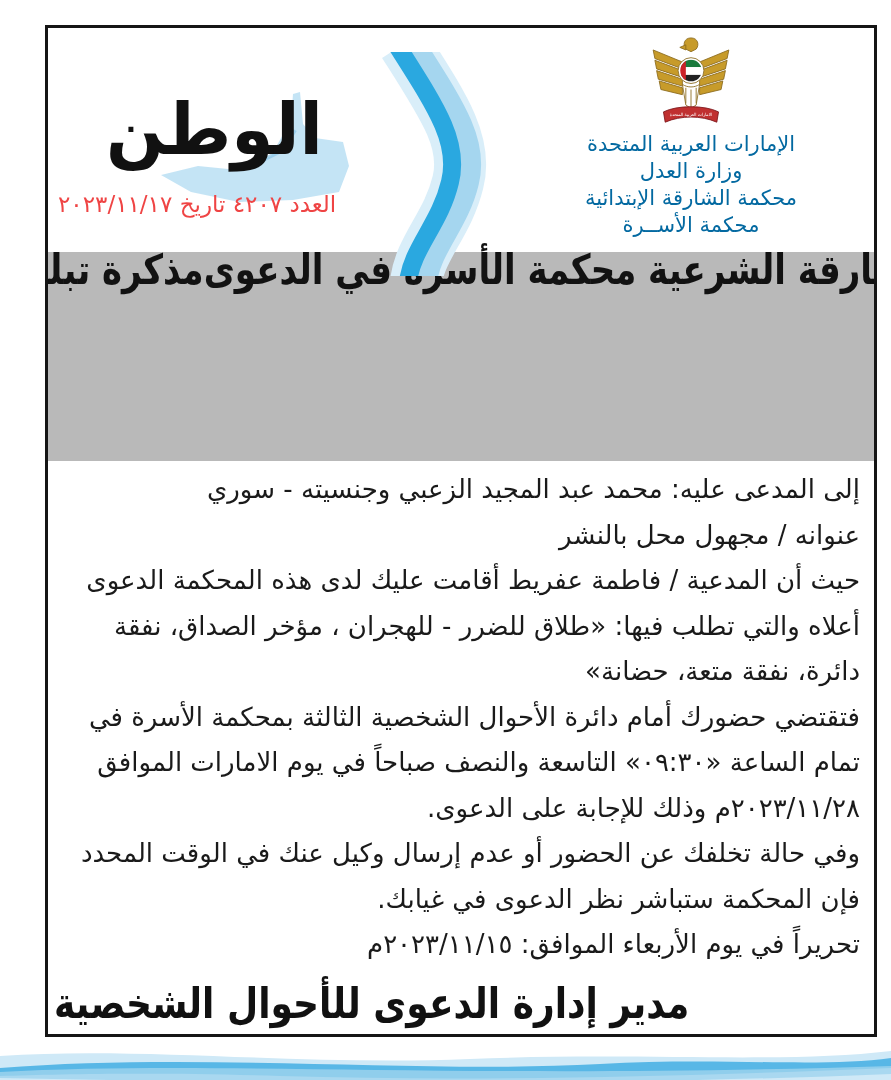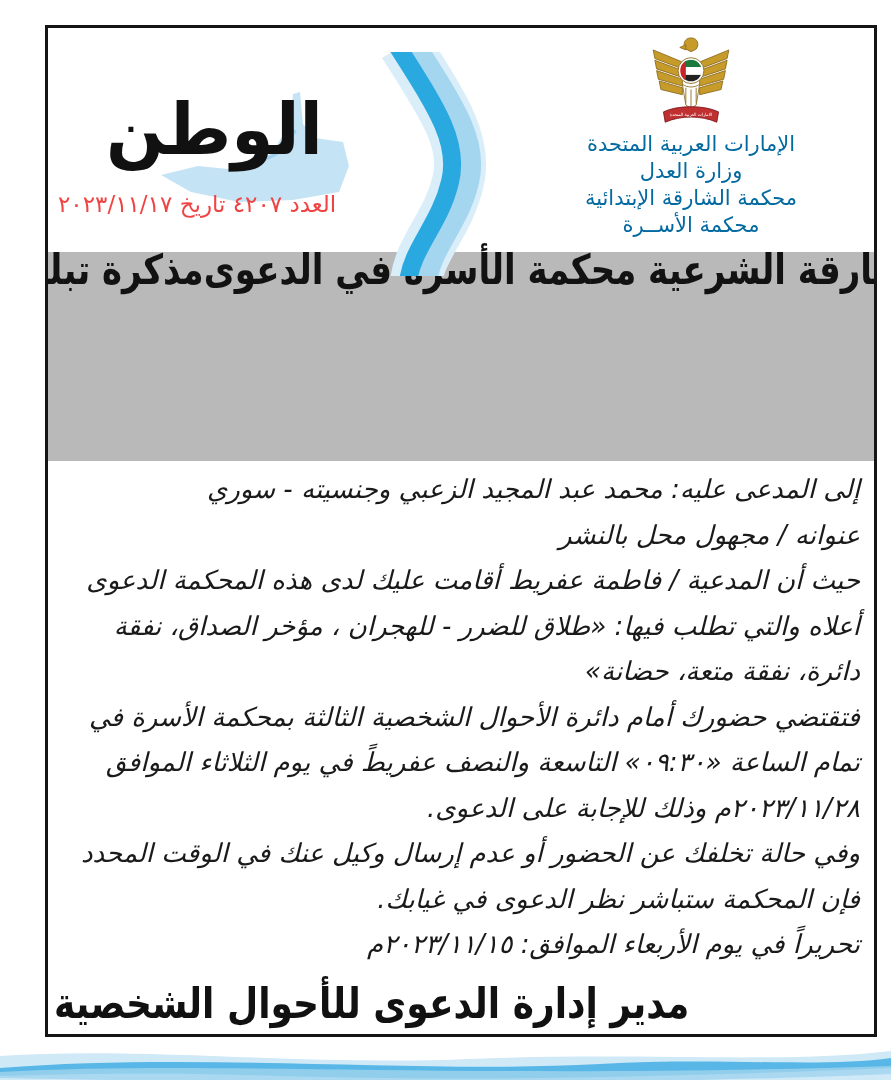--- a/index.html
+++ b/index.html
@@ -19,21 +19,21 @@
   .court .emblem{display:block;margin:0 auto;}
   .court-line{font-size:21px;line-height:27px;color:#0369a1;}
   
   .banner{position:relative;width:100%;height:209px;background:#b9b9b9;
           display:flex;flex-direction:row;justify-content:center;}
   .banner-line{text-align:center;font-size:34px;font-weight:bold;color:#121212;
                line-height:66px;transform:scaleY(1.22);letter-spacing:-1px;white-space:nowrap;}
   
   .notice-body{position:relative;width:100%;height:509px;padding-top:6px;box-sizing:border-box;}
   .body-line{direction:rtl;text-align:right;padding:0 14px 0 16px;font-size:26px;
-             line-height:45.5px;color:#1a1a1a;white-space:nowrap;overflow:hidden;font-style:italic;}
+             line-height:45.5px;color:#1a1a1a;white-space:nowrap;overflow:hidden;}
   
   .footer{position:relative;width:100%;height:62px;}
   .signature{direction:rtl;text-align:left;padding:8px 0 0 6px;font-size:36px;font-weight:bold;
              transform:scaleY(1.18);transform-origin:left top;letter-spacing:-1px;
              color:#111;white-space:nowrap;}
   
   .bottom-wave{position:absolute;left:0;top:1042px;width:891px;height:38px;}
 </style>
 </head>
 <body>
@@ -100,21 +100,21 @@
       <div class="banner-line" dir="rtl">رقم: ٢٠٢٣/١٢٣٨م «أحوال شخصية»</div>
     </div>
 
     <div class="notice-body">
       <div class="body-line">إلى المدعى عليه: محمد عبد المجيد الزعبي وجنسيته - سوري</div>
       <div class="body-line">عنوانه / مجهول محل بالنشر</div>
       <div class="body-line">حيث أن المدعية / فاطمة عفريط أقامت عليك لدى هذه المحكمة الدعوى</div>
       <div class="body-line">أعلاه والتي تطلب فيها: «طلاق للضرر - للهجران ، مؤخر الصداق، نفقة</div>
       <div class="body-line">دائرة، نفقة متعة، حضانة»</div>
       <div class="body-line">فتقتضي حضورك أمام دائرة الأحوال الشخصية الثالثة بمحكمة الأسرة في</div>
-      <div class="body-line">تمام الساعة «٠٩:٣٠» التاسعة والنصف عفريطً في يوم الثلاثاء الموافق</div>
+      <div class="body-line">تمام الساعة «٠٩:٣٠» التاسعة والنصف صباحاً في يوم الامارات الموافق</div>
       <div class="body-line">٢٠٢٣/١١/٢٨م وذلك للإجابة على الدعوى.</div>
       <div class="body-line">وفي حالة تخلفك عن الحضور أو عدم إرسال وكيل عنك في الوقت المحدد</div>
       <div class="body-line">فإن المحكمة ستباشر نظر الدعوى في غيابك.</div>
       <div class="body-line">تحريراً في يوم الأربعاء الموافق: ٢٠٢٣/١١/١٥م</div>
     </div>
 
     <div class="footer">
       <div class="signature">مدير إدارة الدعوى للأحوال الشخصية</div>
     </div>
   </div>

